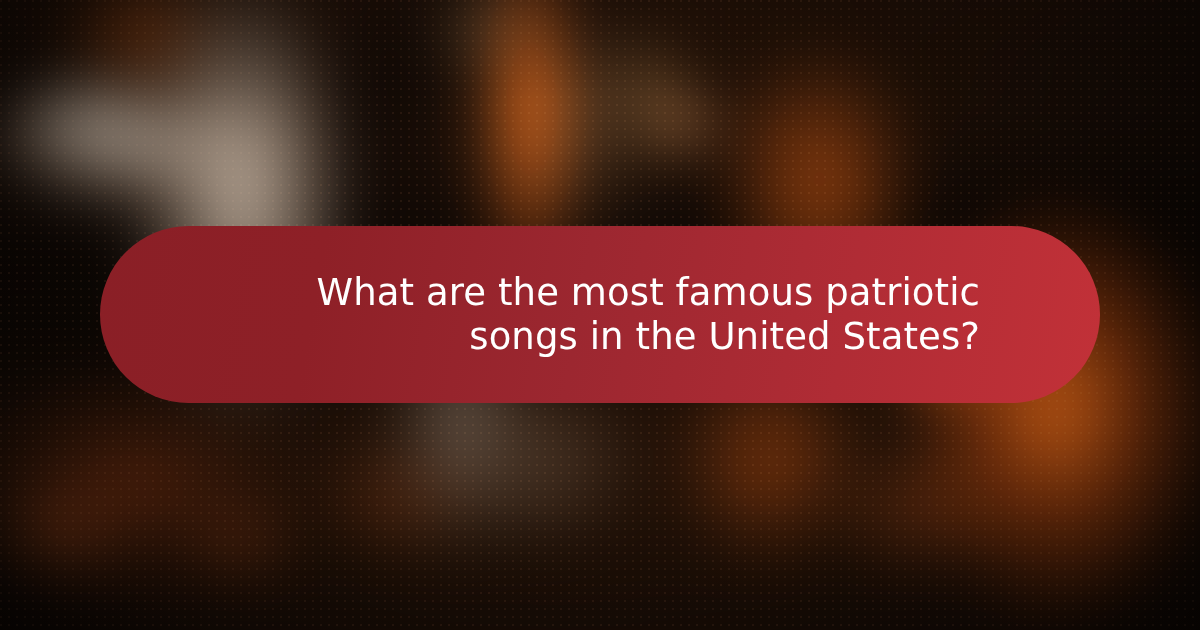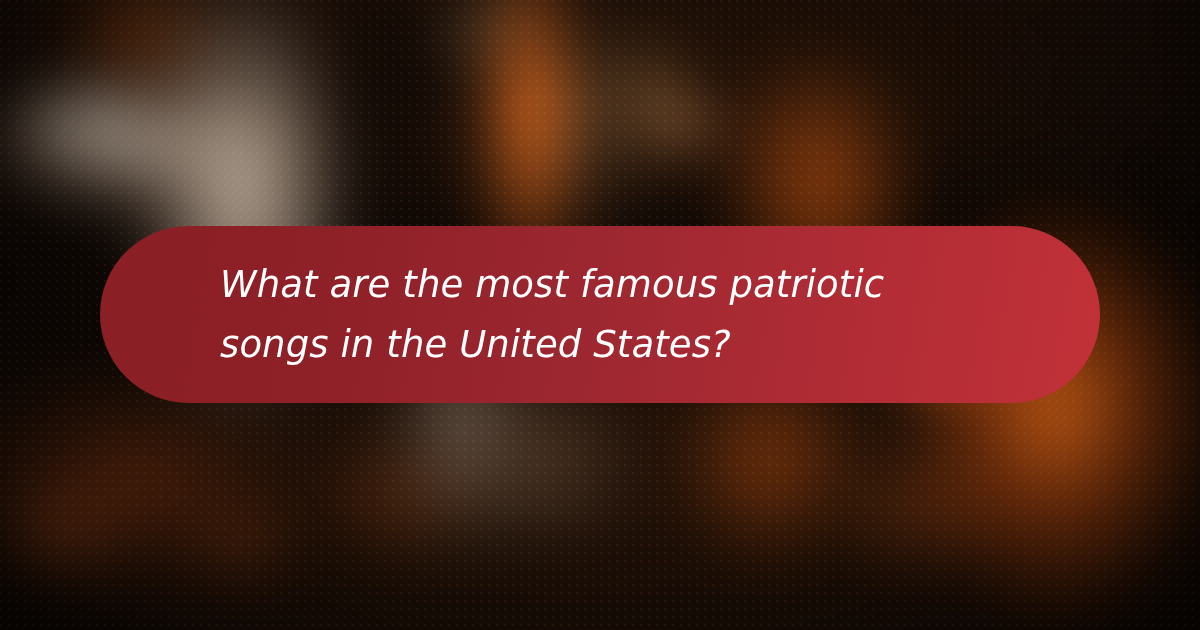--- a/index.html
+++ b/index.html
@@ -102,26 +102,25 @@
     display: flex;
     align-items: center;
     justify-content: center;
     box-sizing: border-box;
     padding: 0 120px;
   }
 
   .banner-text {
     color: #ffffff;
     font-size: 37px;
-    line-height: 60px;
+    line-height: 44px;
     font-weight: 400;
-    text-align: left;
+    text-align: right;
     letter-spacing: 0.1px;
     white-space: normal;
-    font-style: italic;
   }
 </style>
 </head>
 <body>
 
 <div class="stage">
 
   <div class="photo"></div>
   <div class="halftone"></div>
   <div class="vignette"></div>

